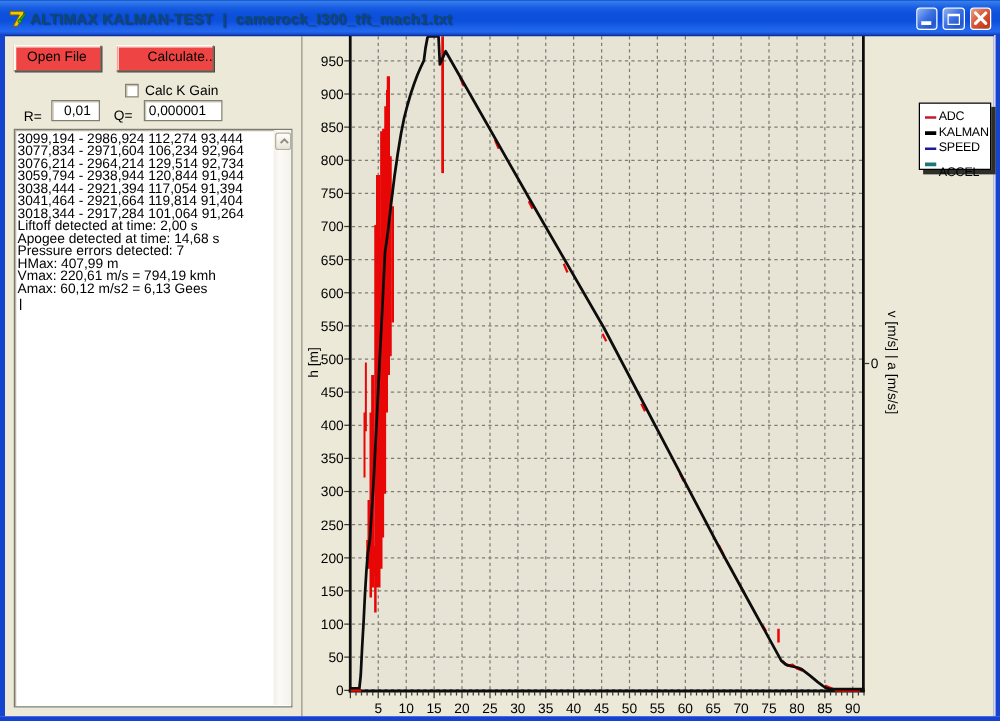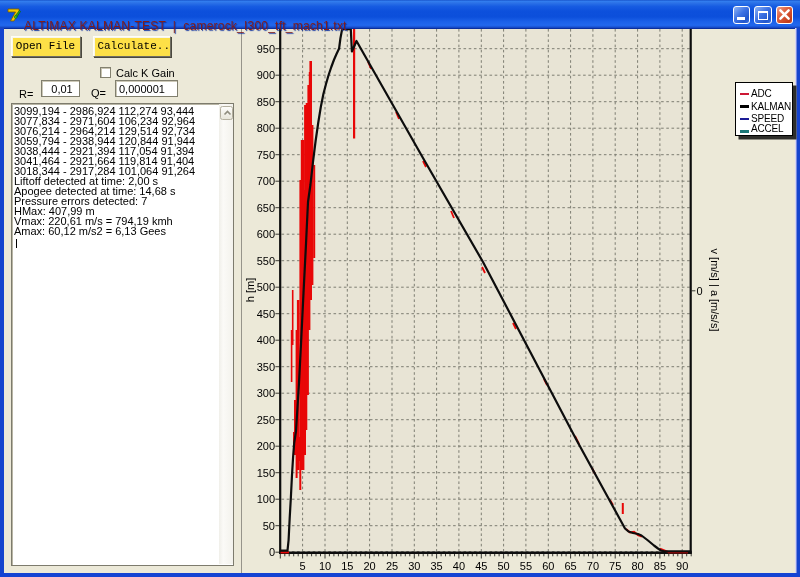--- a/index.html
+++ b/index.html
@@ -3,34 +3,34 @@
 * { margin:0; padding:0; box-sizing:border-box; }
 html,body { width:800px; height:577px; overflow:hidden; }
 body { position:relative; font-family:"Liberation Sans",sans-serif; background:#ece9d8; }
 .abs { position:absolute; }
 
 #titlebar { left:0; top:0; width:800px; height:28.5px;
  background:linear-gradient(to bottom,#0a3bb5 0%,#3381f2 3%,#2d74e8 9%,#175ce2 22%,#0d50dc 38%,#0c4fdb 58%,#1b60e8 74%,#2268ee 87%,#1950cf 94%,#0a2f9f 98%,#0a2a9d 100%); }
 #bL { left:0; top:28px; width:4px; height:545px; background:#1544ce; }
 #bR { left:794.5px; top:28px; width:5.5px; height:545px; background:#1544ce; box-shadow:inset 1.5px 0 0 #d8d4f2; }
 #bB { left:0; top:573px; width:800px; height:4px; background:#1443d3; }
-#title { left:24px; top:19px; color:#7f1d1d; font-size:12px; font-weight:normal; letter-spacing:0.22px; text-shadow:1px 1px 1px #1133a0; white-space:nowrap; }
+#title { left:24px; top:8px; color:#0c4a6e; font-size:12px; font-weight:bold; letter-spacing:0.22px; text-shadow:1px 1px 1px #1133a0; white-space:nowrap; }
 
 #icon { left:6px; top:7px; width:16px; height:16px; }
 
 .wbtn { top:6px; width:17.5px; height:17.5px; border:1px solid #fff; border-radius:3px;
  background:linear-gradient(135deg,#8fb4f4 0%,#3d72e4 45%,#2257cc 80%,#3d72e4 100%); }
 #btnmin { left:732.5px; }
 #btnmax { left:754px; }
 #btncls { left:775.5px; background:linear-gradient(135deg,#f0a088 0%,#dd5f3d 40%,#c23a18 85%,#d4532e 100%); }
 #btnmin::after { content:""; position:absolute; left:3px; bottom:3px; width:8px; height:3px; background:#fff; }
 #btnmax::after { content:""; position:absolute; left:3px; top:3.5px; width:9.5px; height:9px; border:1.6px solid #fff; border-top-width:2.8px; box-sizing:border-box; }
 
-.pbtn { top:36px; height:21px; background:#fde047; border:1px solid; border-color:#fffef6 #706e62 #706e62 #fffef6; box-shadow:1px 1px 0 #4a483e, inset 1px 1px 0 #f8f6ea;
- font-size:11px; color:#000; text-align:center; line-height:19px;font-family:Liberation Mono, monospace; }
+.pbtn { top:36px; height:21px; background:#ef4444; border:1px solid; border-color:#fffef6 #706e62 #706e62 #fffef6; box-shadow:1px 1px 0 #4a483e, inset 1px 1px 0 #f8f6ea;
+ font-size:11px; color:#000; text-align:center; line-height:19px; }
 #btnopen { left:10.5px; width:70px; }
 #btncalc { left:93px; width:78px;text-align:right; }
 #cbx { left:99.5px; top:66.5px; width:11px; height:11px; background:#fff; border:1px solid #83816f; box-shadow:inset 1px 1px 0 #c9c5b2; }
 #cbxlab { left:116px; top:66.5px; font-size:11px; }
 #rlab { left:19px; top:87.5px; font-size:11px; }
 #qlab { left:91px; top:87px; font-size:11px; }
 .tbox { top:80px; height:17px; background:#fff; border:1px solid #817f6e; box-shadow:inset 1px 1px 0 #cdc9b8; font-size:11px; padding:1.5px 0 0 3px; }
 #rbox { left:41px; width:39px;text-align:center; }
 #qbox { left:115px; width:63px; }
 
@@ -347,14 +347,14 @@
     </div>
 </div>
 <div id="legend" class="abs">
  <div class="dash" style="top:10px;background:#cc1733"></div>
     <div class="lg" style="top:5.5px">ADC</div>
  <div class="dash" style="top:22.5px;background:#000"></div>
     <div class="lg" style="top:18px">KALMAN</div>
  <div class="dash" style="top:35px;background:#1c1c96"></div>
     <div class="lg" style="top:30.5px">SPEED</div>
  <div class="dash" style="top:47.5px;background:#1c7878"></div>
-    <div class="lg" style="top:40px">ACCEL</div>
+    <div class="lg" style="top:50px">ACCEL</div>
 </div>
 
 </body></html>

